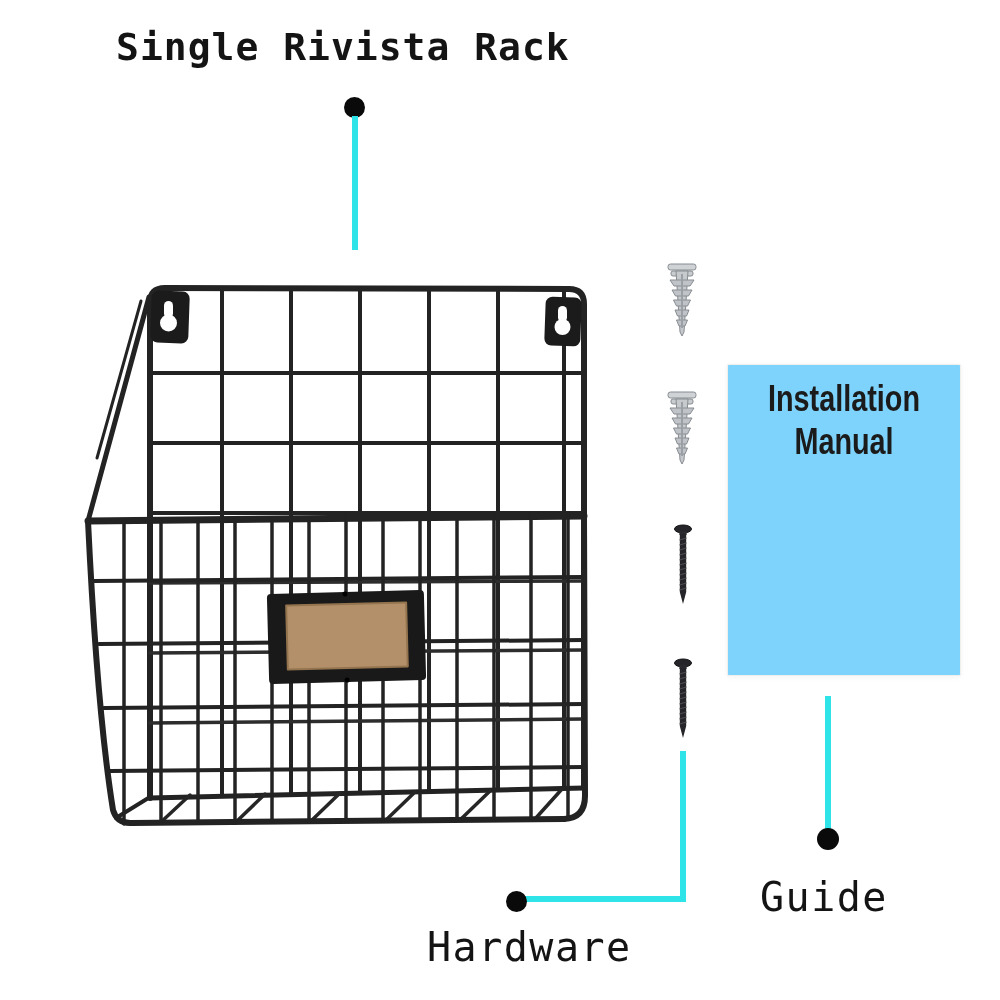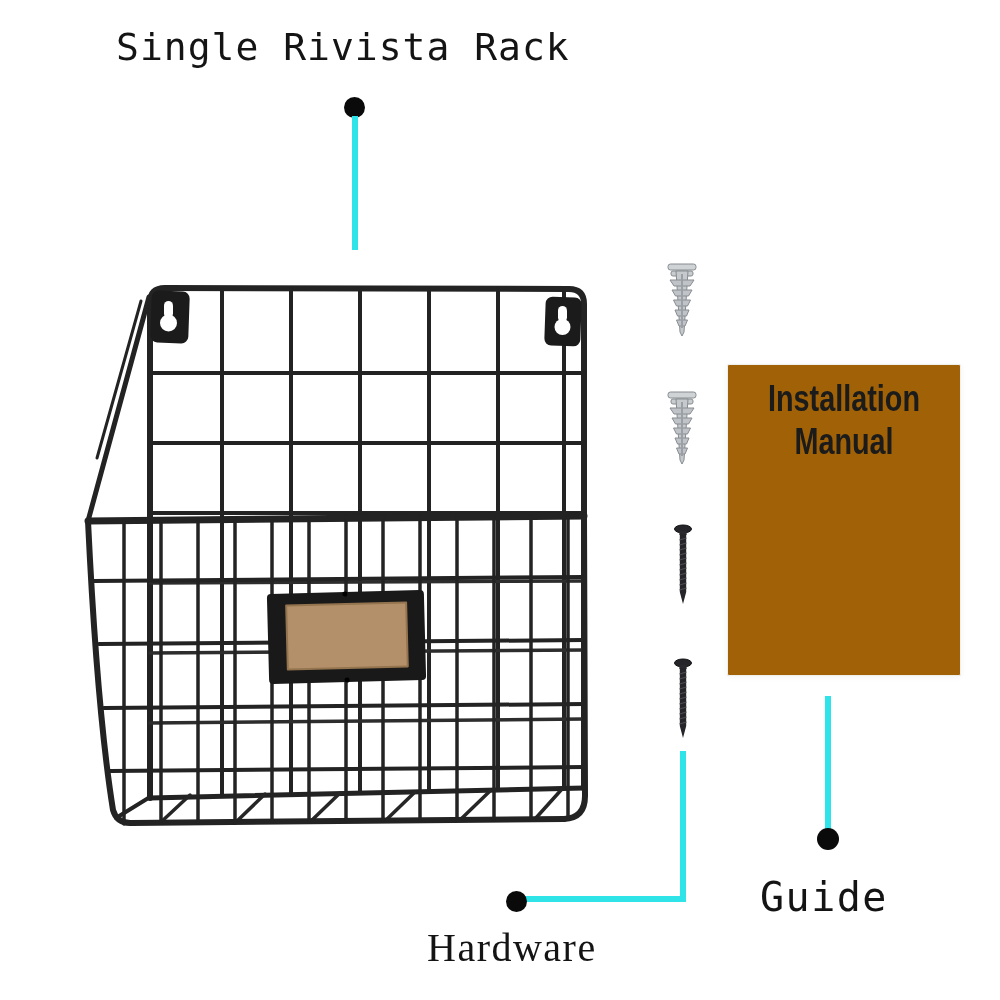--- a/index.html
+++ b/index.html
@@ -2,37 +2,37 @@
 <html><head>
 <meta charset="utf-8">
 <style>
   html,body{margin:0;padding:0;}
   body{width:1000px;height:1000px;background:#ffffff;position:relative;overflow:hidden;
        font-family:"DejaVu Sans Mono", monospace;color:#141414;}
   .abs{position:absolute;}
 
   
   .product-title{left:116px;top:24px;font-size:38px;line-height:46px;letter-spacing:1px;
-                 font-weight:normal;white-space:nowrap;}
-  .hw-label{left:427px;top:924px;font-size:40px;letter-spacing:1.5px;white-space:nowrap;font-family:Liberation Serif, serif;}
+                 font-weight:bold;white-space:nowrap;}
+  .hw-label{left:427px;top:924px;font-size:40px;letter-spacing:1.5px;white-space:nowrap;}
   .guide-label{left:760px;top:874px;font-size:40px;letter-spacing:1.5px;white-space:nowrap;text-align:center;}
 
   
   .cline{background:#2ee4e8;}
   .cdot{background:#0a0a0a;border-radius:50%;}
   .title-line{left:352px;top:116px;width:6px;height:134px;}
   .title-dot{left:344px;top:97px;width:21px;height:21px;}
   .hw-vline{left:680px;top:751px;width:6px;height:150px;}
   .hw-hline{left:524px;top:896px;width:162px;height:6px;}
   .hw-dot{left:506px;top:891px;width:21px;height:21px;}
   .guide-line{left:825px;top:696px;width:6px;height:133px;}
   .guide-dot{left:817px;top:828px;width:22px;height:22px;}
 
   
-  .manual-sheet{left:727px;top:364px;width:232px;height:310px;background:#a16207;
+  .manual-sheet{left:727px;top:364px;width:232px;height:310px;background:#7dd3fc;
                 border:1px solid #efefec;border-radius:2px;
                 box-shadow:0 1px 6px rgba(0,0,0,0.05);}
   .manual-text{margin-top:12px;text-align:center;
                font-family:"Liberation Sans", sans-serif;font-weight:bold;
                font-size:36px;line-height:43px;color:#1b1b1b;
                transform:scaleX(0.8);transform-origin:50% 0;}
   .manual-text span{display:block;}
 
   
   svg.overlay{left:0;top:0;width:1000px;height:1000px;}

